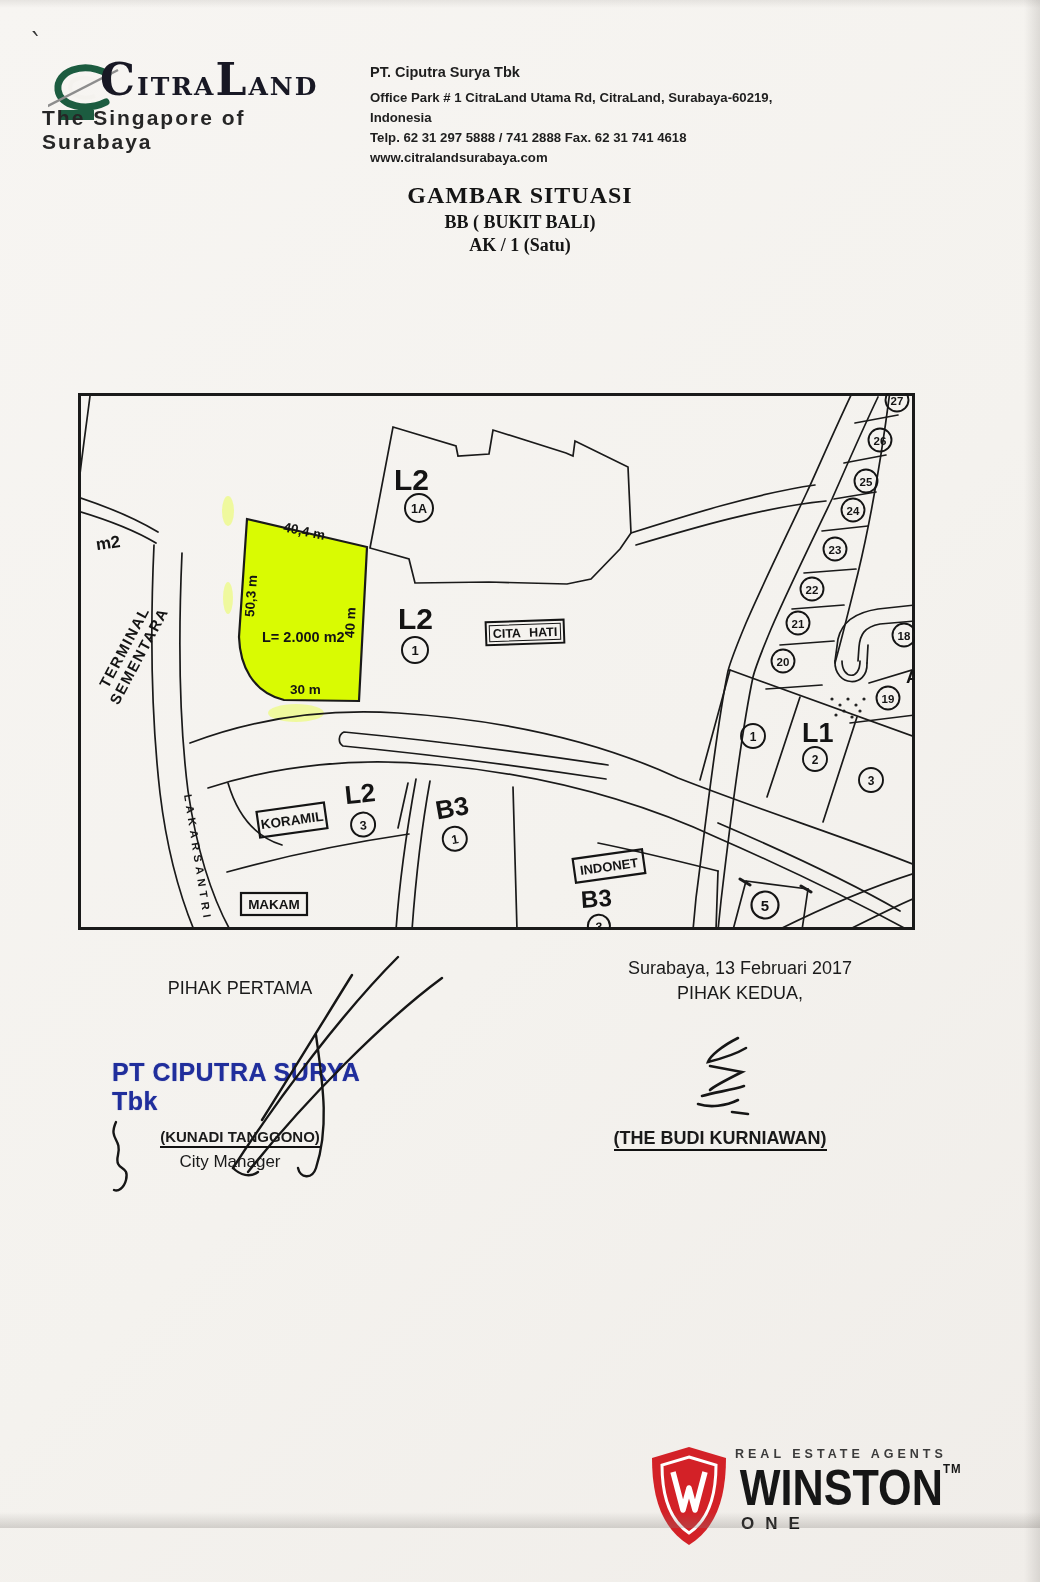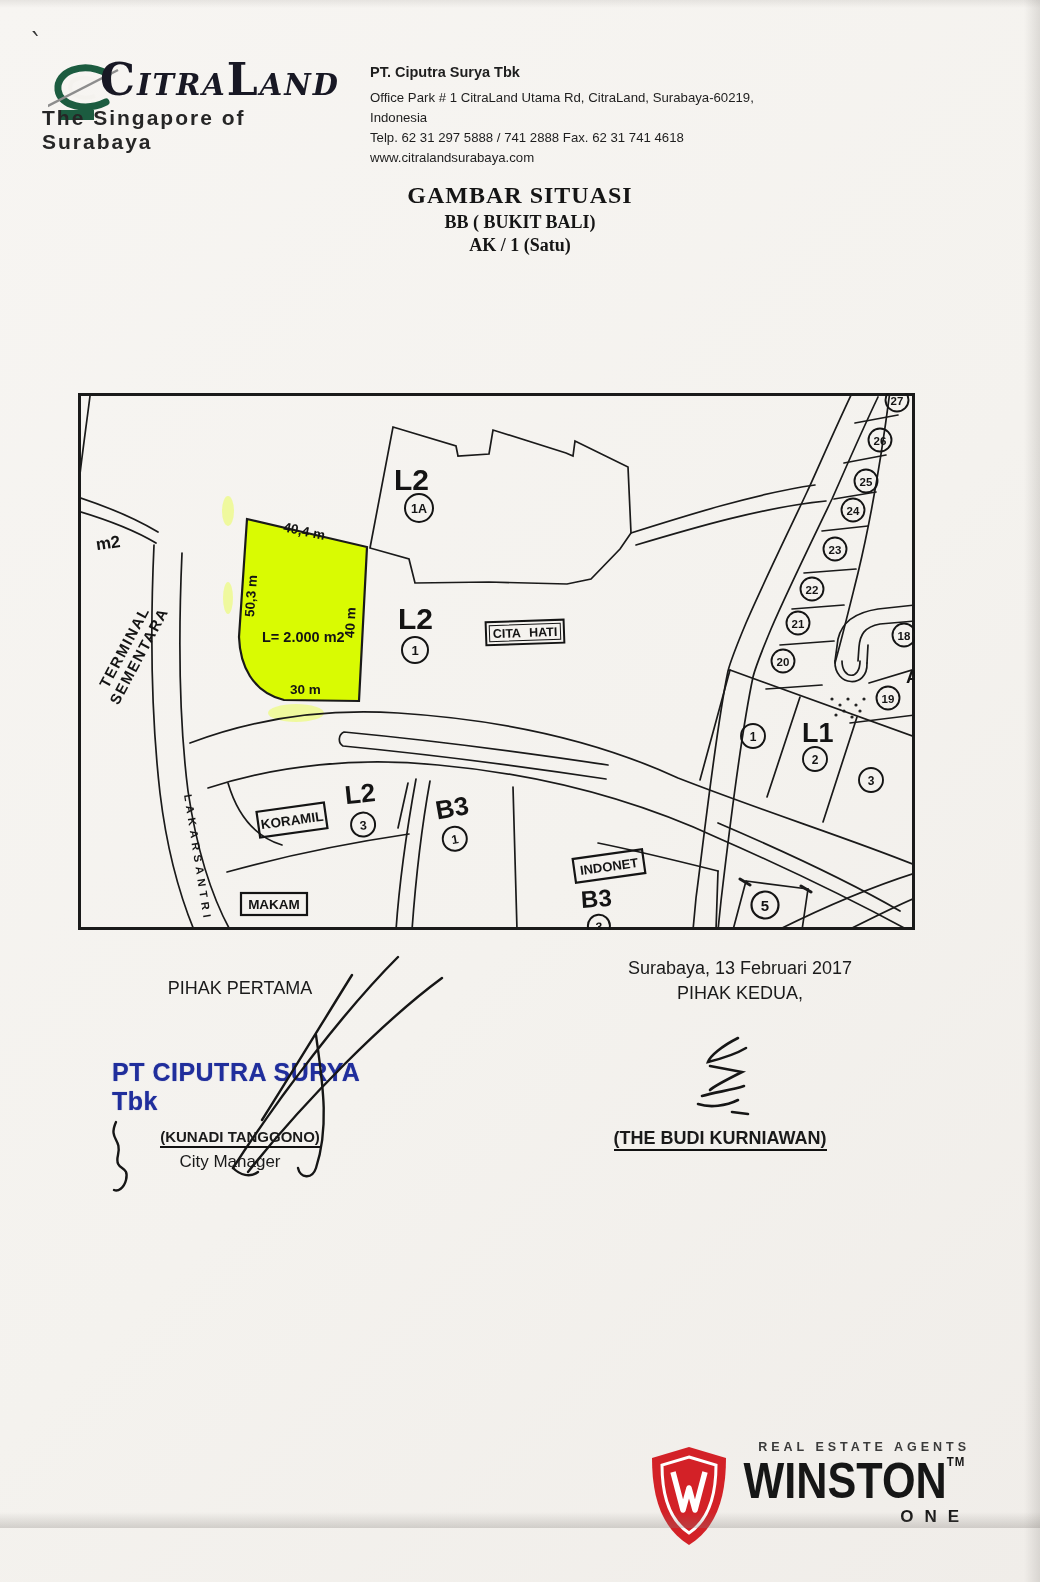--- a/index.html
+++ b/index.html
@@ -5,26 +5,26 @@
   html,body{margin:0;padding:0;background:#e8e6e3;}
   .page{position:relative;width:1040px;height:1582px;margin:0 auto;overflow:hidden;
         background:linear-gradient(135deg,#f7f5f2 0%,#f4f2ee 55%,#f0ede9 100%);
         font-family:"Liberation Sans",sans-serif;color:#1a1a1a;}
   .abs{position:absolute;}
   
   .tickmark{left:30px;top:28px;font-size:26px;color:#333;font-family:"DejaVu Serif",serif;}
   .logo-wrap{left:42px;top:58px;width:300px;}
   .brand-line{display:flex;align-items:baseline;font-family:"DejaVu Serif",serif;color:#181824;letter-spacing:2px;margin-left:58px;}
   .brand-line .big{font-size:44px;font-weight:bold;line-height:1;}
-  .brand-line .small{font-size:29px;font-weight:bold;line-height:1;font-style:italic;}
+  .brand-line .small{font-size:25px;font-weight:bold;line-height:1;}
   .tagline{margin-top:4px;font-size:21px;letter-spacing:2px;color:#262626;font-weight:600;}
   .swoosh{left:48px;top:60px;}
   .company{left:370px;top:62px;width:440px;line-height:20px;color:#1e1e1e;}
   .company .nm{font-size:14.5px;font-weight:bold;margin-bottom:6px;}
-  .company .ln{font-size:13.2px;font-weight:400;}
+  .company .ln{font-size:13.2px;font-weight:700;}
   
   .titleblock{left:0;top:182px;width:1040px;text-align:center;font-family:"Liberation Serif",serif;color:#151515;}
   .titleblock .t1{font-size:24px;font-weight:bold;letter-spacing:1px;}
   .titleblock .t2{font-size:18px;font-weight:bold;margin-top:3px;}
   .titleblock .t3{font-size:18px;font-weight:bold;margin-top:2px;}
   
   .mapwrap{left:78px;top:393px;width:837px;height:537px;}
   svg text{font-family:"Liberation Sans",sans-serif;fill:#141414;}
   
   .serif{font-family:Liberation Sans, sans-serif;}
@@ -34,21 +34,21 @@
   .sig-left-name{left:140px;top:1128px;width:200px;text-align:center;font-size:15px;font-weight:bold;}
   .sig-left-name span{border-bottom:2.5px solid #111;padding-bottom:1px;}
   .sig-left-role{left:140px;top:1152px;width:180px;text-align:center;font-size:17px;}
   .sig-right-date{left:600px;top:958px;width:280px;text-align:center;font-size:18px;}
   .sig-right-head{left:600px;top:983px;width:280px;text-align:center;font-size:18px;}
   .sig-right-name{left:590px;top:1128px;width:260px;text-align:center;font-size:18px;font-weight:bold;}
   .sig-right-name span{border-bottom:2.5px solid #111;padding-bottom:1px;}
   
   .winston{left:640px;top:1436px;width:330px;}
   .w-shield{position:absolute;left:8px;top:8px;}
-  .w-text{position:absolute;left:95px;top:4px;width:235px;text-align:right;color:#161616;}
+  .w-text{position:absolute;left:95px;top:11px;width:235px;text-align:left;color:#161616;}
   .w-tag{font-size:12.5px;letter-spacing:4px;font-weight:600;color:#3b3b3b;}
   .w-name{font-size:45px;font-weight:bold;letter-spacing:0px;line-height:1.05;transform:scale(0.96,1.12);transform-origin:center top;}
   .w-name sup{font-size:12px;letter-spacing:1px;vertical-align:28px;font-weight:bold;}
   .w-sub{font-size:17px;font-weight:bold;letter-spacing:11px;margin-top:6px;margin-left:6px;}
   
   .scanshadow{left:0;bottom:54px;width:1040px;height:16px;
       background:linear-gradient(to top,rgba(130,125,120,.30),rgba(130,125,120,0));}
   .csbar{left:0;bottom:0;width:1040px;height:54px;background:#fcfcfc;border-top:1px solid #e6e6e6;}
   .csicon{position:absolute;left:9px;top:13px;width:26px;height:26px;border:2.5px solid #9a9a9a;border-radius:5px;
           color:#9a9a9a;font-size:13px;font-weight:bold;display:flex;align-items:center;justify-content:center;}

